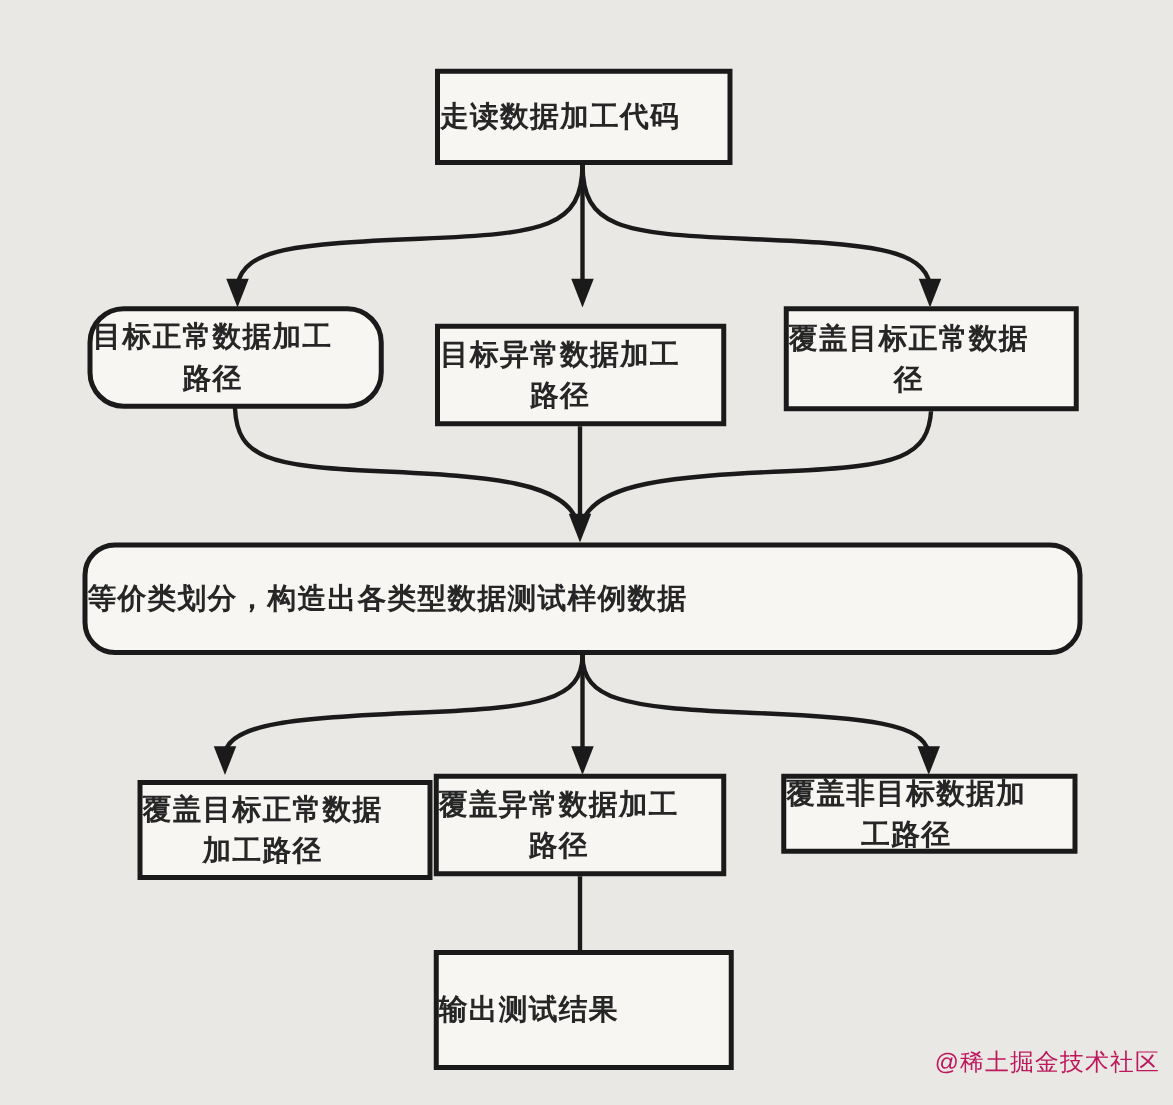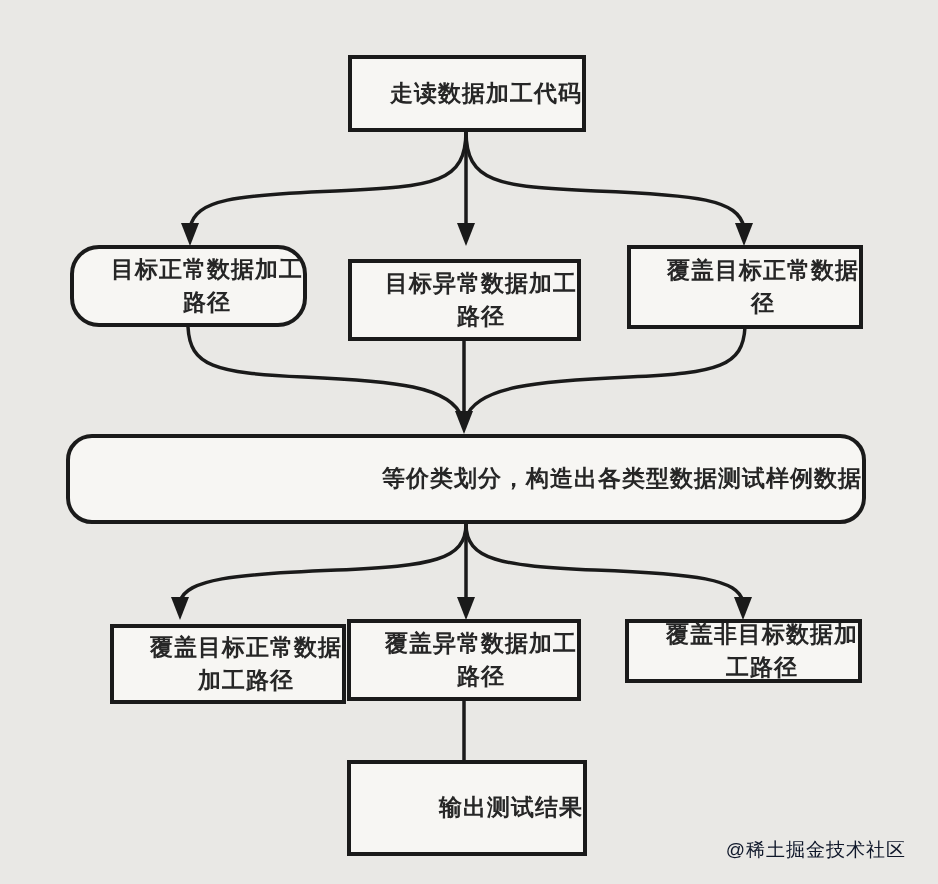--- a/index.html
+++ b/index.html
@@ -21,45 +21,45 @@
     stroke-linecap: round;
   }
   #wires polygon { fill: #1a1a1a; }
   .node {
     position: absolute;
     box-sizing: border-box;
     background: #f7f6f3;
     border: 4px solid #1a1a1a;
     display: flex;
     align-items: center;
-    justify-content: flex-end;
+    justify-content: flex-start;
     text-align: center;
     font-weight: bold;
     font-size: 23px;
     line-height: 1.45;
     color: #262626;
     white-space: pre-line;
     letter-spacing: 1px;
   }
   .n-top    { left: 348px; top: 55px;  width: 238px; height: 77px; }
   .n-r2l    { left: 70px;  top: 245px; width: 237px; height: 82px; border-radius: 29px; }
   .n-r2m    { left: 348px; top: 245px; width: 233px; height: 82px; margin-top: 14px; }
   .n-r2r    { left: 627px; top: 245px; width: 236px; height: 84px; }
   .n-wide   { left: 66px;  top: 434px; width: 800px; height: 90px; border-radius: 26px; }
   .n-r3l    { left: 62px;  top: 624px; width: 236px; height: 80px; margin-left: 48px; }
   .n-r3m    { left: 347px; top: 619px; width: 234px; height: 82px; }
   .n-r3r    { left: 625px; top: 619px; width: 237px; height: 64px; }
   .n-bottom { left: 347px; top: 760px; width: 240px; height: 96px; }
   .watermark {
     position: absolute;
-    left: 724px; top: 837px; width: 182px;
+    left: 746px; top: 837px; width: 182px;
     text-align: right;
     font-size: 19px;
     font-weight: normal;
-    color: #0f172a;
+    color: #be185d;
     letter-spacing: 1px;
   }
 </style>
 </head>
 <body>
 
 <div style="position:absolute;left:0;top:0;width:938px;height:884px;">
 
   <svg id="wires" viewBox="0 0 938 884" xmlns="http://www.w3.org/2000/svg">
 

